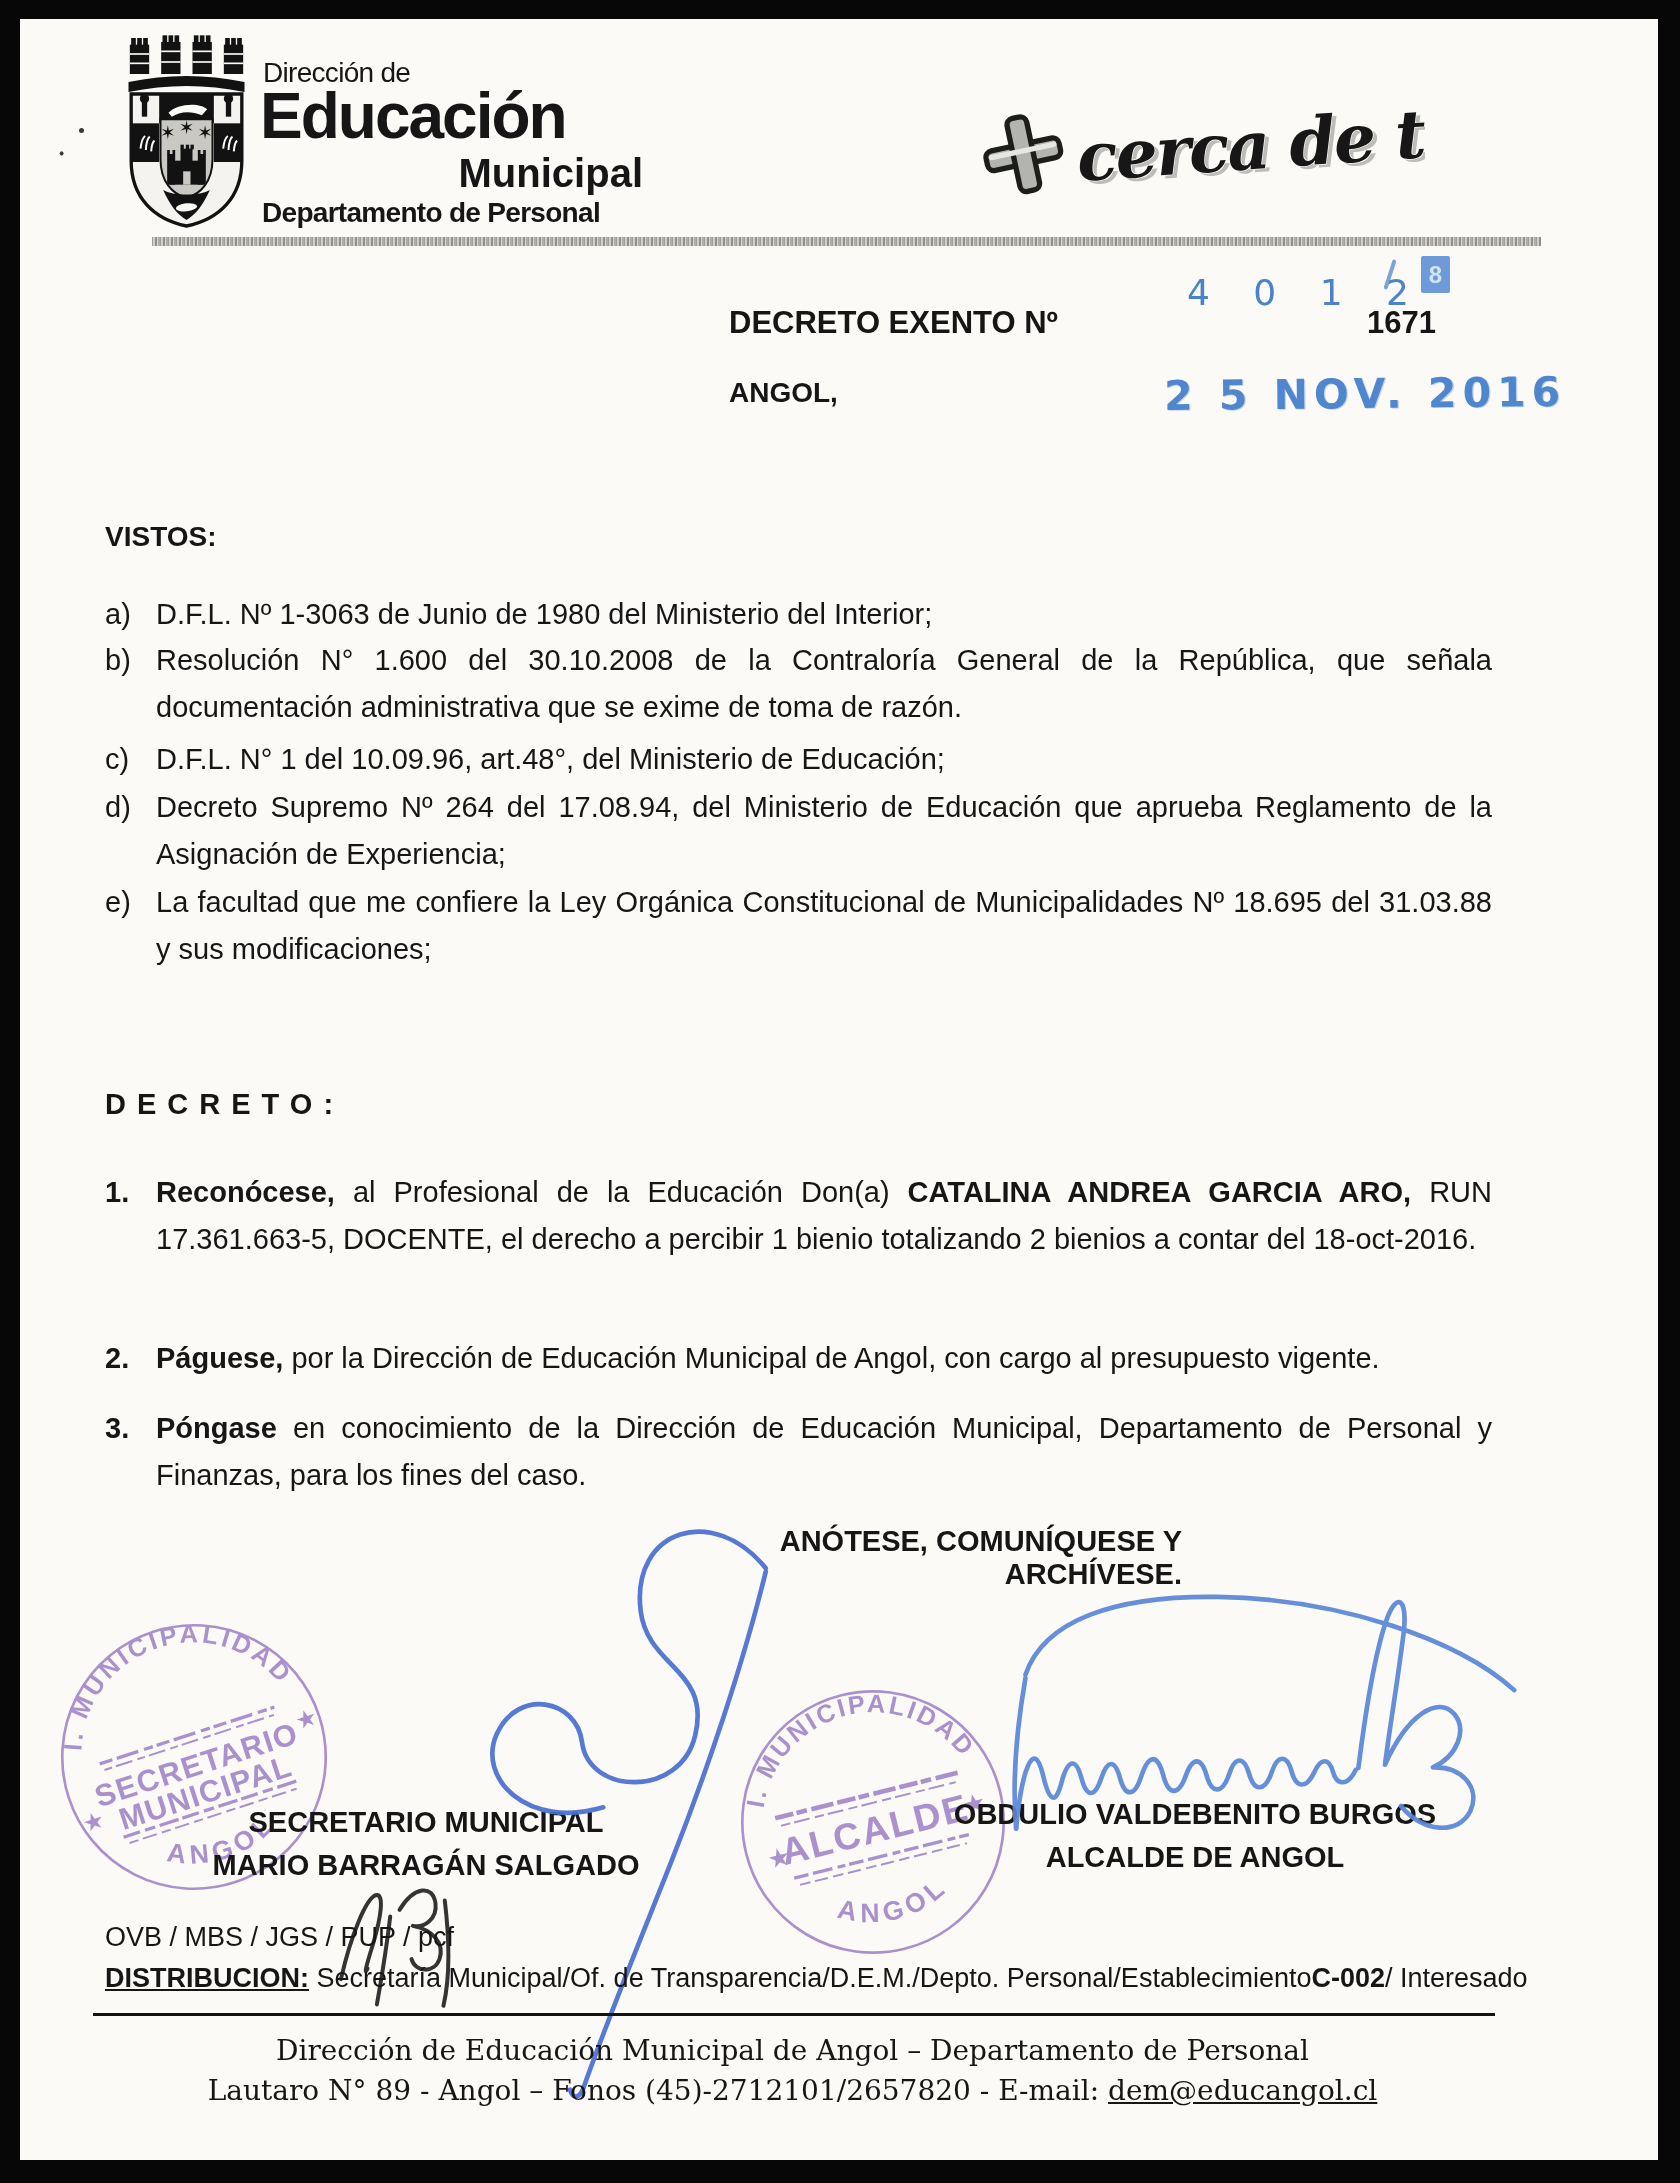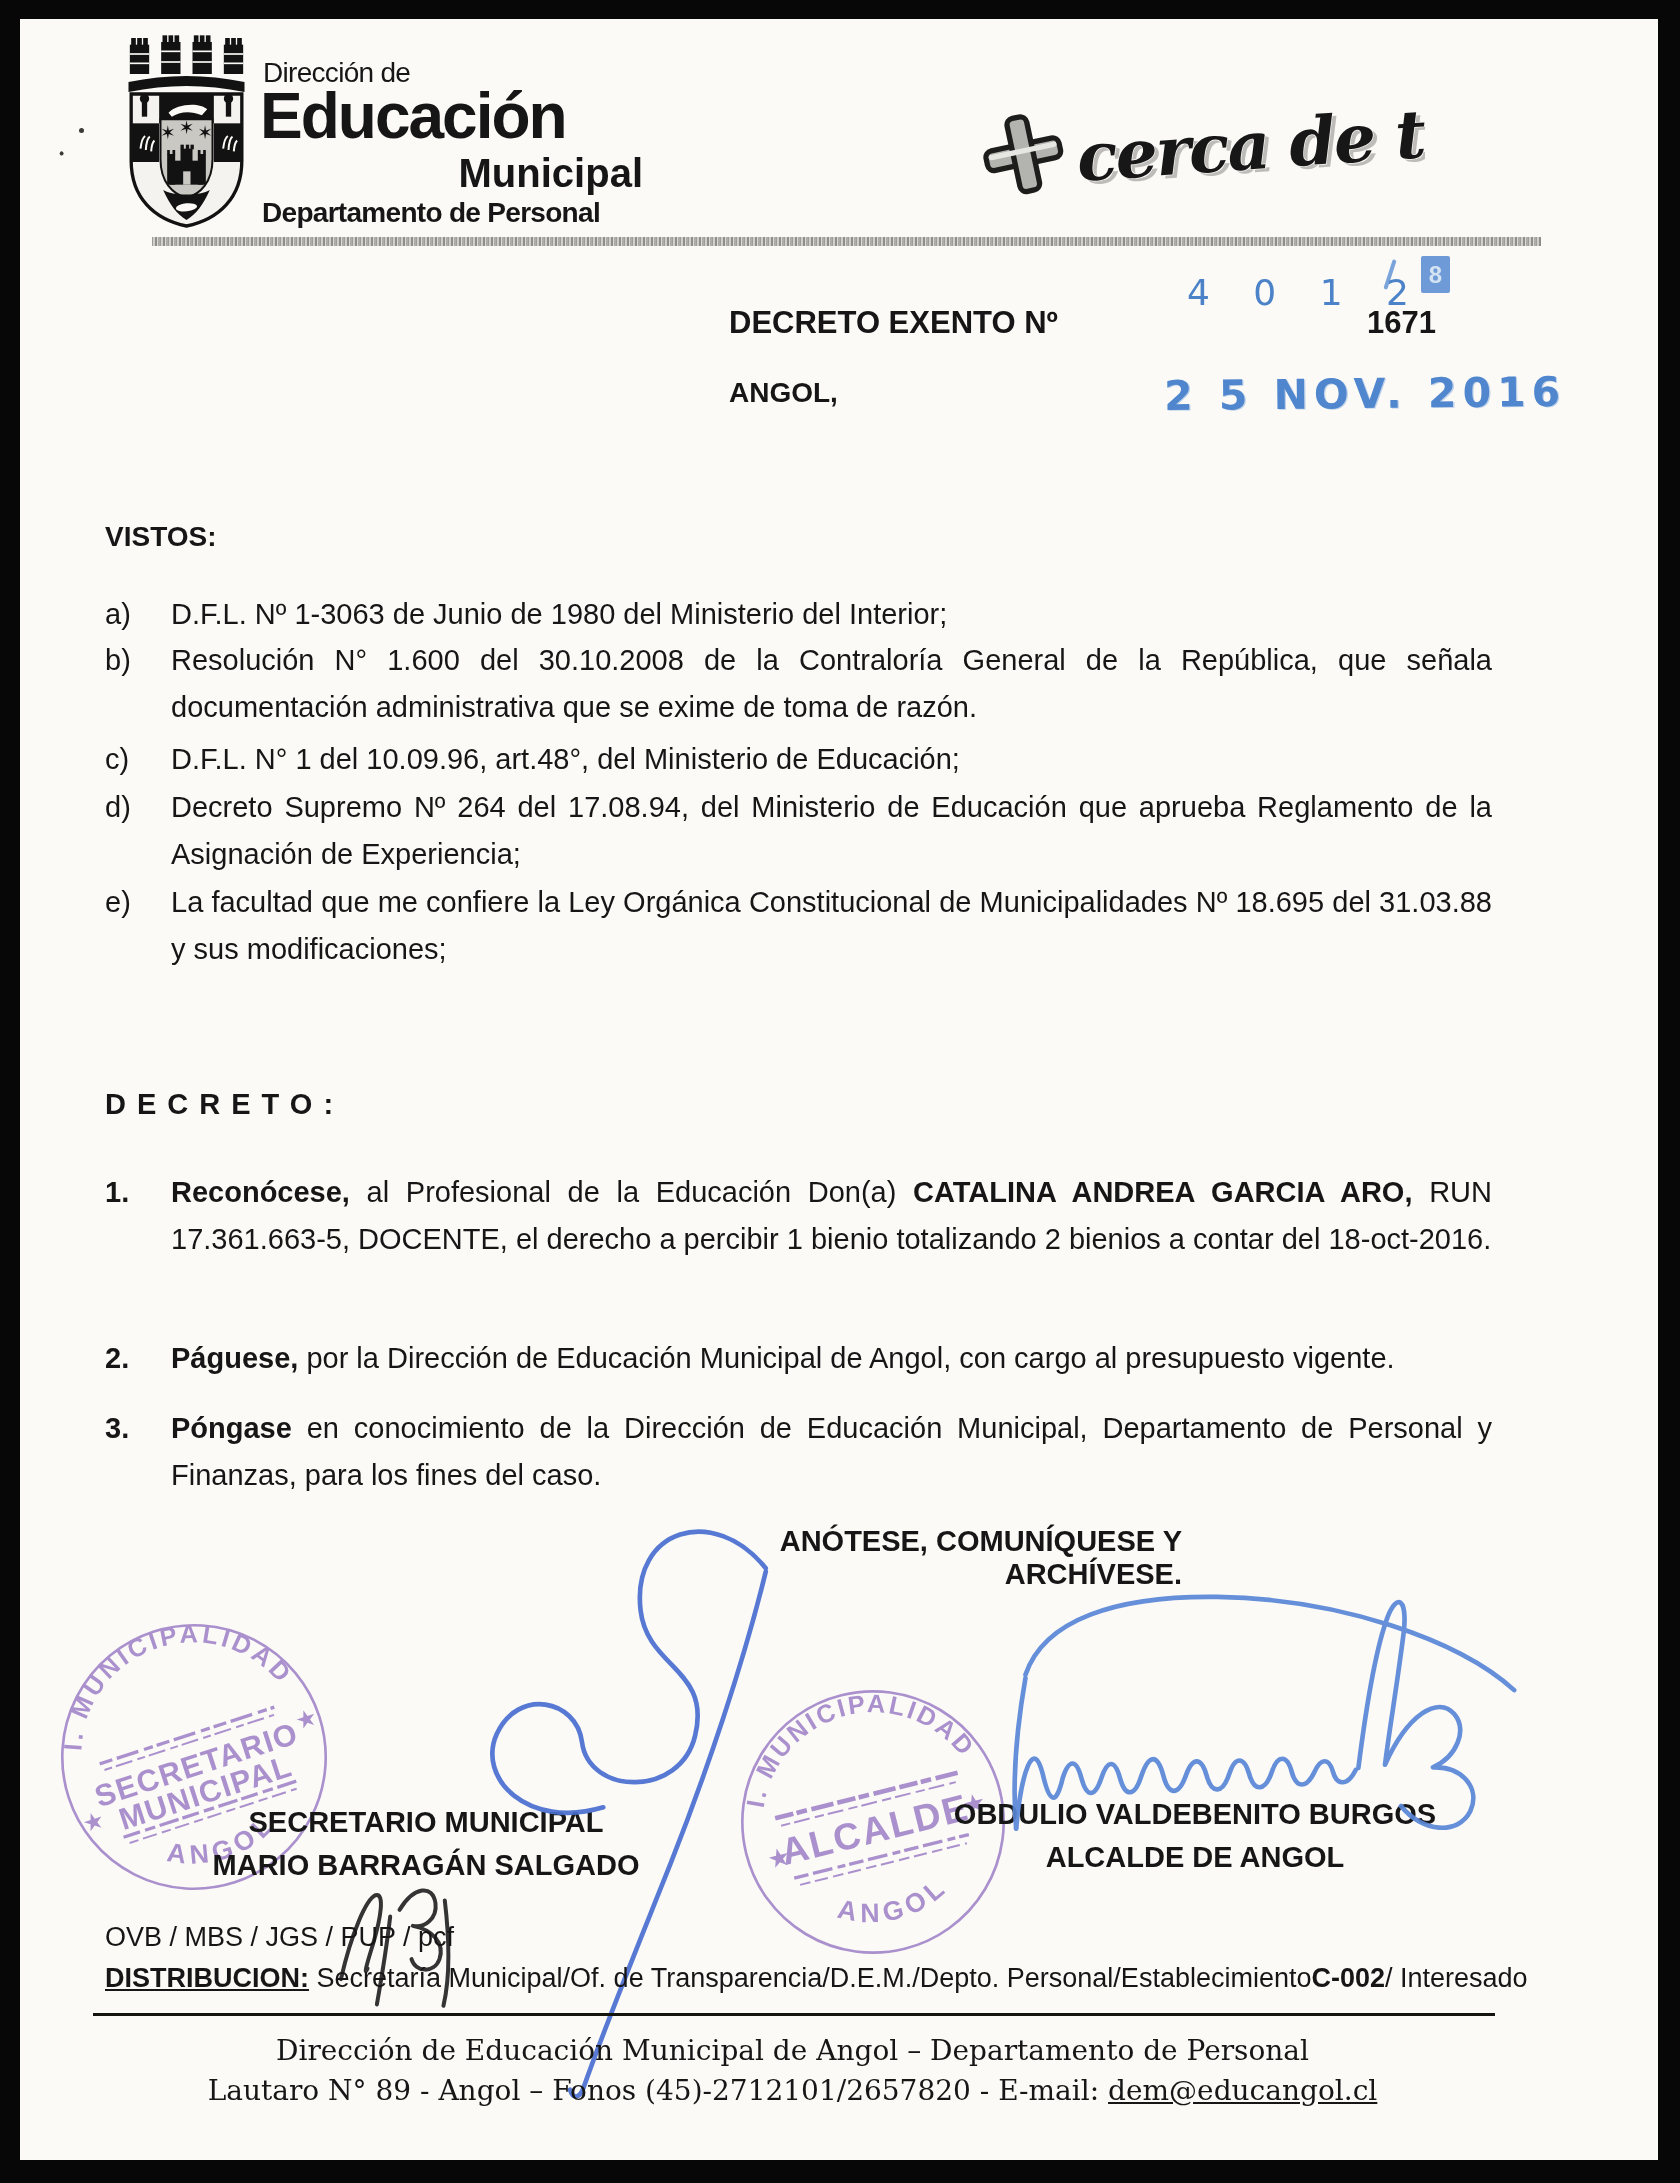--- a/index.html
+++ b/index.html
@@ -26,21 +26,21 @@
              text-shadow:1.3px 0.7px 0 rgba(79,134,205,.35);}
   
   .doc-title{left:729px;top:305px;font-size:31px;font-weight:bold;}
   .doc-number{left:1367px;top:305px;font-size:31px;font-weight:bold;}
   .city{left:729px;top:377px;font-size:28px;font-weight:bold;}
   
   .h-vistos{left:105px;top:509px;font-size:28px;font-weight:bold;margin-top:12px;}
   .h-decreto{left:105px;top:1088px;font-size:29px;font-weight:bold;letter-spacing:.38em;}
   .row{position:absolute;left:105px;width:1387px;font-size:29px;line-height:47px;}
   .row .lbl{position:absolute;left:0;top:0;}
-  .row .txt{margin-left:66px;text-align:justify;}
+  .row .txt{margin-left:51px;text-align:justify;}
   .closing{left:609px;top:1525px;width:573px;text-align:right;font-size:29px;font-weight:bold;}
   
   .sig-block{position:absolute;text-align:center;font-size:29px;font-weight:bold;line-height:43px;}
   .sig-left{left:193px;top:1801px;width:466px;}
   .sig-right{left:912px;top:1793px;width:566px;}
   
   .initials{left:105px;top:1922px;font-size:27px;}
   .distribution{left:105px;top:1963px;font-size:27px;}
   .distribution .dl{font-weight:bold;text-decoration:underline;}
   .sep{left:93px;top:2013px;width:1402px;height:2.7px;background:#14140f;}

